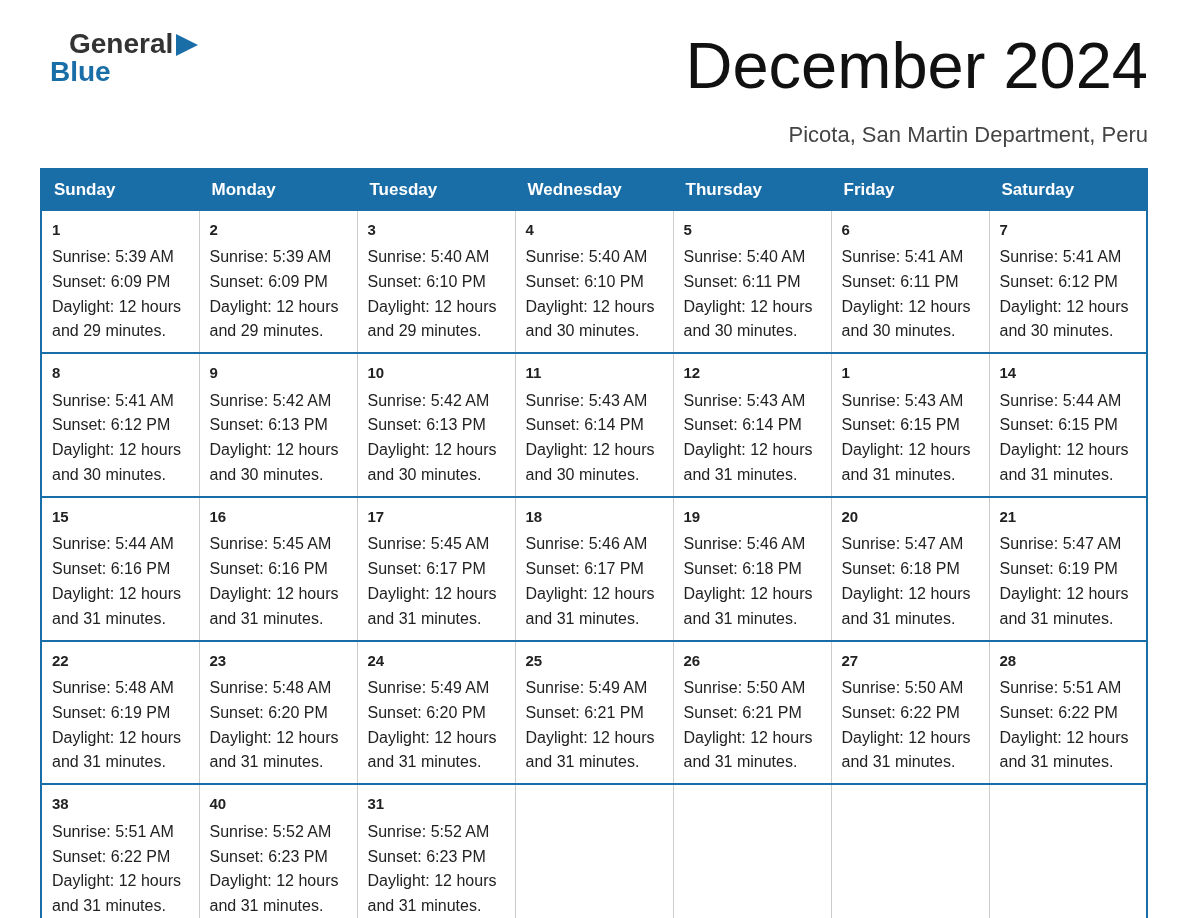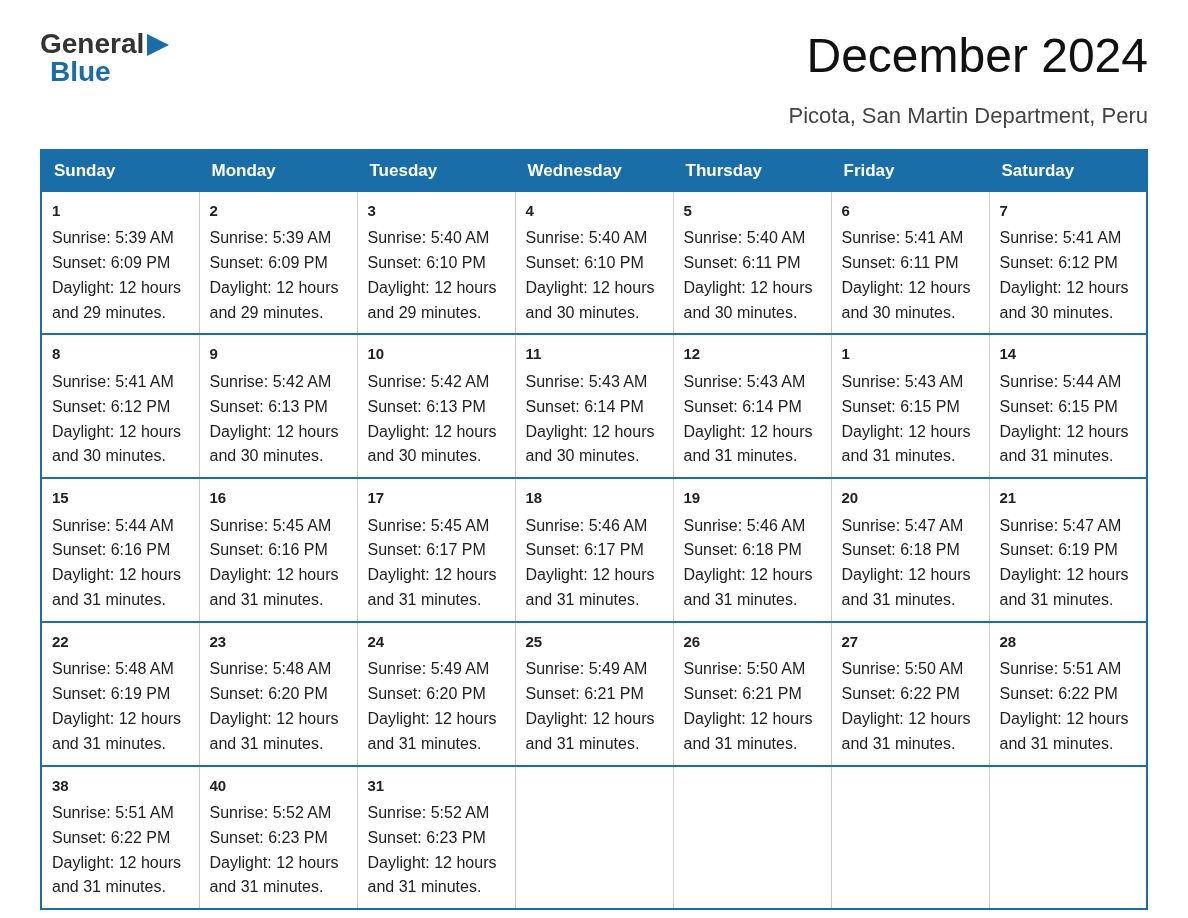--- a/index.html
+++ b/index.html
@@ -18,41 +18,42 @@
     }
     .logo {
       display: flex;
       align-items: center;
       gap: 0;
     }
     .logo-text-general {
       font-size: 28px;
       font-weight: bold;
       color: #333;
+      margin-left: 29px;
     }
     .logo-combined {
       display: flex;
       flex-direction: column;
       line-height: 1;
     }
     .logo-line1 {
       display: flex;
       align-items: center;
     }
     .logo-line2 {
       color: #1a6ea8;
       font-size: 28px;
       font-weight: bold;
       margin-left: 10px;
     }
     .title-block {
       text-align: right;
     }
     .main-title {
-      font-size: 48px;
+      font-size: 65px;
       font-weight: normal;
       color: #111;
       line-height: 1.1;
     }
     .subtitle {
       font-size: 22px;
       color: #444;
       margin-top: 20px;
     }
     .calendar {

